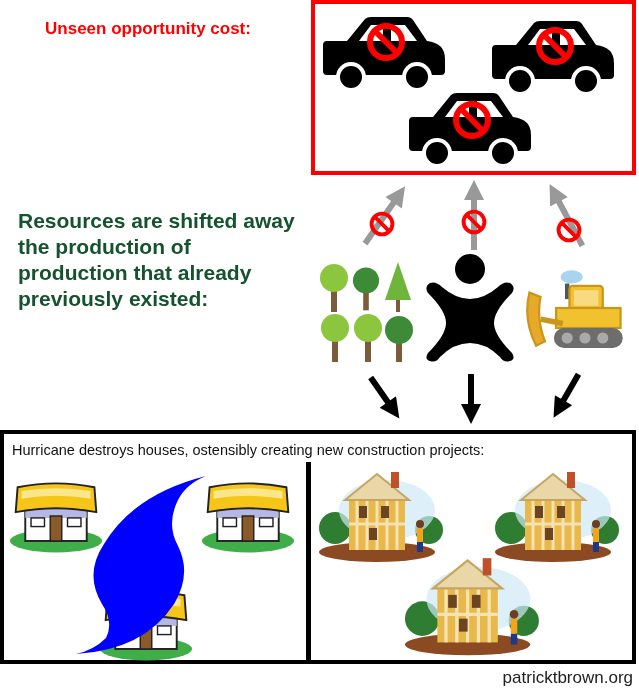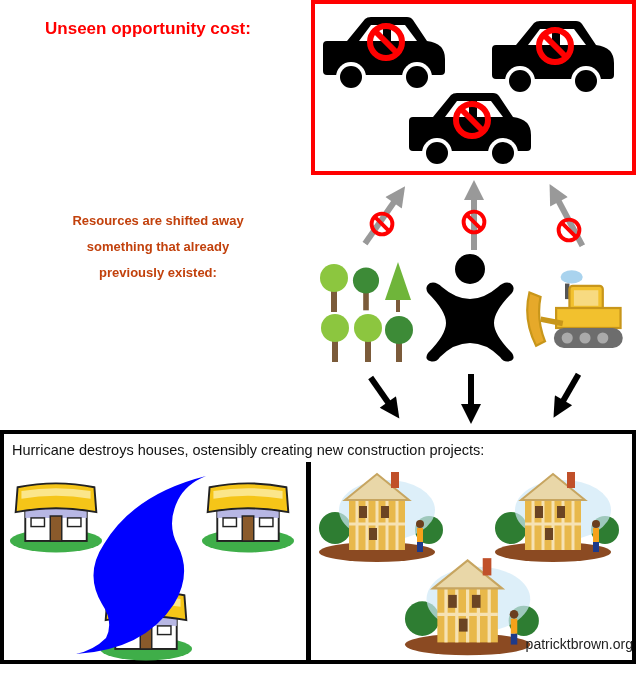--- a/index.html
+++ b/index.html
@@ -1,24 +1,24 @@
 <!DOCTYPE html>
 <html><head>
 <meta charset="utf-8">
 <style>
   html, body { margin: 0; padding: 0; background: #ffffff; }
   body { width: 639px; height: 692px; position: relative; overflow: hidden; font-family: "Liberation Sans", "DejaVu Sans", sans-serif; }
   .abs { position: absolute; }
   .title-red { left: 0; top: 20px; width: 296px; text-align: center; color: #ff0000; font-weight: bold; font-size: 17px; line-height: 1; }
   .red-box { left: 311px; top: 0; width: 325px; height: 175px; box-sizing: border-box; border: 4px solid #ff0000; background: #fff; }
-  .resources-text { left: 18px; top: 208px; width: 280px; text-align: center; font-weight: bold; font-size: 13px; line-height: 26px; color: #c2410c; }
+  .resources-text { left: 18px; top: 208px; width: 280px; font-weight: bold; font-size: 21px; line-height: 26px; color: #14532d; }
   .black-box { left: 0; top: 430px; width: 636px; height: 234px; box-sizing: border-box; border: 4px solid #000; background: #fff; }
   .divider { left: 306px; top: 462px; width: 5px; height: 202px; background: #000; }
   .bottom-caption { left: 12px; top: 442px; font-size: 14.5px; color: #111; white-space: nowrap; }
-  .footer { right: 6px; top: 636px; font-size: 14px; color: #222; margin-left: 16px; }
+  .footer { right: 6px; top: 668px; font-size: 17px; color: #222; margin-left: 16px; }
   svg { display: block; }
 </style>
 </head>
 <body>
 
 <svg width="0" height="0" style="position:absolute">
   <defs>
     <symbol id="car" viewBox="0 0 130 80">
       <path d="M4 30 Q4 26 8 26 L28 26 L46 4 Q48 2 52 2 L88 2 Q92 2 94 5 L108 26 Q126 28 126 44 L126 56 Q126 60 122 60 L8 60 Q4 60 4 56 Z" fill="#000"></path>
       <path d="M52 10 L64 10 L64 26 L40 26 Z" fill="#fff"></path>
@@ -135,21 +135,22 @@
     <div class="abs" style="left:47px;top:10px;">
         <svg width="40" height="40">
           <use href="#prohibit"></use>
         </svg>
       </div>
   </div>
 </div>
 
 <div class="abs resources-text">
   <div>Resources are shifted away</div>
-  <div>something that already</div>
+  <div>the production of</div>
+  <div>production that already</div>
   <div>previously existed:</div>
 </div>
 
 <div class="abs" style="left:375px;top:180px;transform:rotate(35deg);transform-origin:center;">
   <svg width="20" height="70">
       <use href="#arrow-up"></use>
     </svg>
 </div>
 <div class="abs" style="left:464px;top:180px;">
   <svg width="20" height="70">

